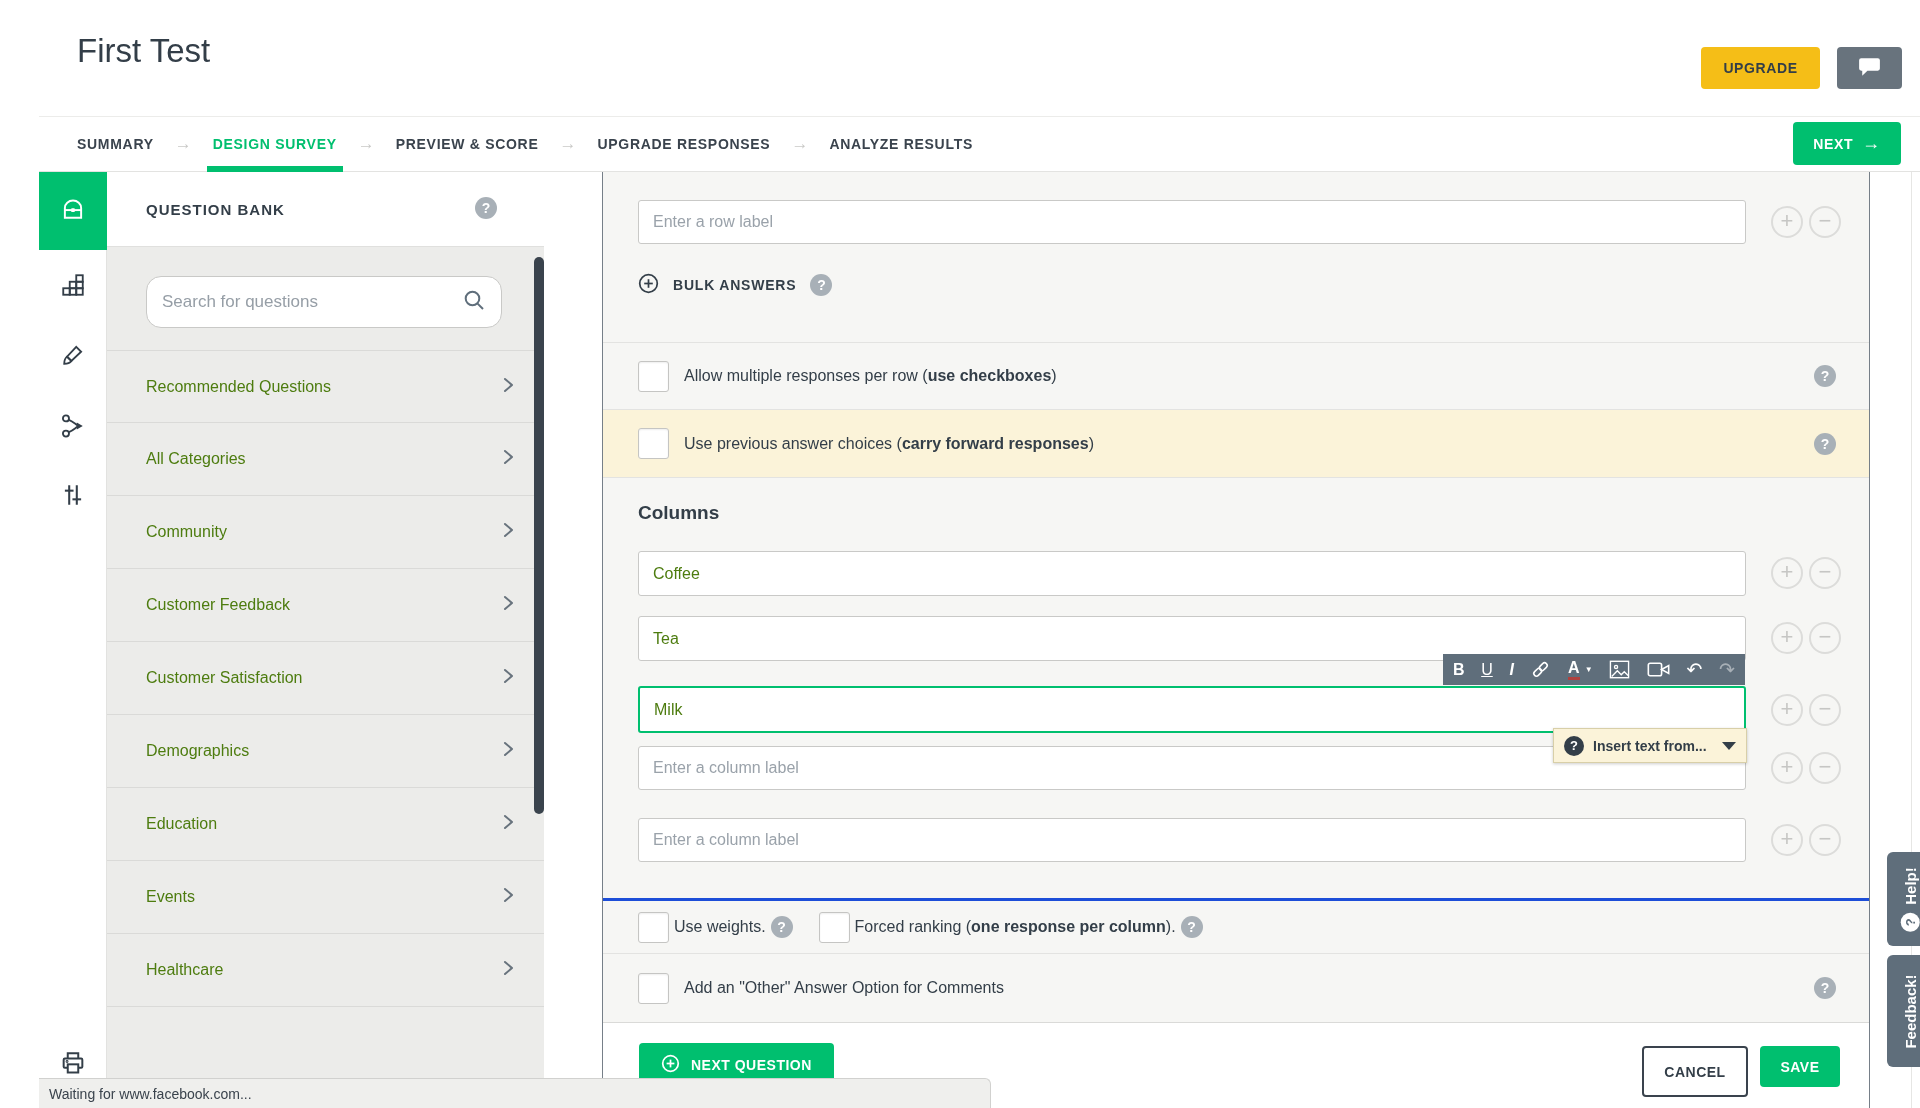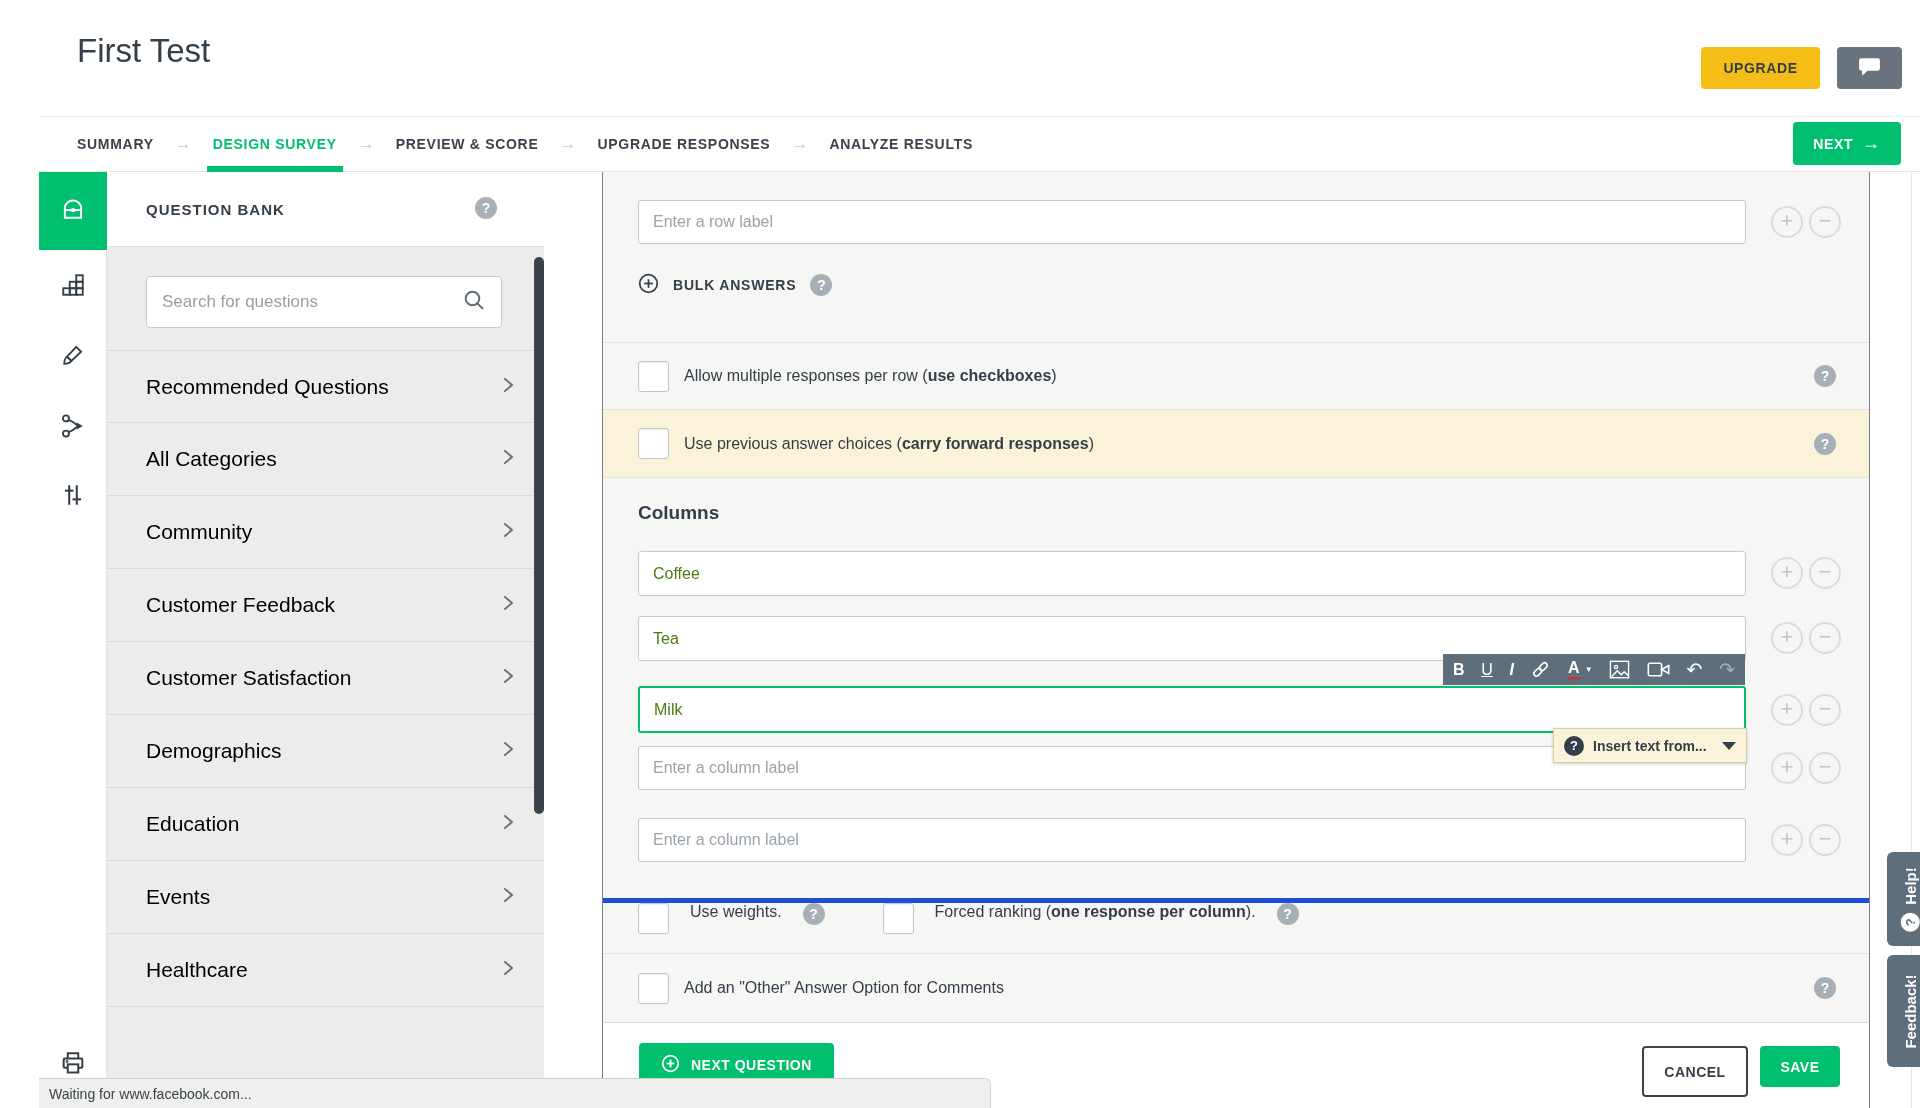--- a/index.html
+++ b/index.html
@@ -27,27 +27,27 @@
   #tile-qbank { top:0; height:78px; background:#00BF6F; }
   #tile-blocks { top:82px; } #tile-brush { top:152px; } #tile-logic { top:223px; } #tile-sliders { top:292px; }
   #tile-print { top:872px; height:40px; }
 
   
   #qbank { position:absolute; left:68px; top:172px; width:437px; height:936px; background:#ECECEA; }
   #qbank-header { position:absolute; left:0; top:0; width:437px; height:75px; background:#fff; border-bottom:1px solid #E0E0DE; }
   #qbank-title { position:absolute; left:39px; top:29px; font-size:15px; font-weight:bold; letter-spacing:1px; color:#333E48; }
   .qhelp { width:22px; height:22px; border-radius:50%; background:#A8B0B7; color:#fff; font-size:14px; font-weight:bold; display:flex; align-items:center; justify-content:center; flex:none; }
   #qbank-help { position:absolute; left:368px; top:25px; }
-  #qbank-search { position:absolute; left:39px; top:104px; width:356px; height:52px; background:#fff; border:1px solid #C9C9C7; border-radius:4px; display:flex; align-items:center; padding:0 15px; }
+  #qbank-search { position:absolute; left:39px; top:104px; width:356px; height:52px; background:#fff; border:1px solid #C9C9C7; border-radius:15px; display:flex; align-items:center; padding:0 15px; }
   #qbank-search input { flex:1; border:none; outline:none; font-size:17px; color:#333E48; font-family:inherit; background:transparent; }
   #qbank-search input::placeholder { color:#969EA6; }
   #qbank-list { position:absolute; left:0; top:178px; width:437px; }
   .qb-item { height:73px; background:#ECECEA; border-bottom:1px solid #DADAD8; display:flex; align-items:center; padding:0 30px 0 39px; cursor:pointer; }
   .qb-item:first-child { border-top:1px solid #DADAD8; }
-  .qb-label { flex:1; font-size:21px; color:#000000; }
+  .qb-label { flex:1; font-size:16px; color:#4d7c0f; }
   #qbank-scroll { position:absolute; left:427px; top:85px; width:10px; height:557px; background:#3A434D; border-radius:5px; }
 
   
   #card { position:absolute; left:563px; top:172px; width:1268px; height:936px; background:#F6F6F4; border-left:1px solid #767F88; border-right:1px solid #767F88; }
   .t-input { position:absolute; left:35px; width:1108px; height:44px; background:#fff; border:1px solid #C9C9C7; border-radius:3px; font-size:16px; color:#4d7c0f; padding:0 14px; font-family:inherit; outline:none; }
   .t-input::placeholder { color:#9AA2AA; }
   #inp-rowlabel { top:28px; }
   #inp-coffee { top:379px; height:45px; }
   #inp-tea { top:444px; height:45px; }
   #inp-milk { top:514px; height:47px; border:2px solid #00BF6F; }
@@ -76,21 +76,21 @@
   .caret-sm { font-size:8px; color:#fff; }
   .tb-redo { opacity:.45; }
   .tb-undo,.tb-redo { font-size:19px; }
 
   
   #insert-dd { position:absolute; left:950px; top:556px; width:194px; height:35px; background:#FBF3D9; border:1px solid #D8CFA8; box-shadow:0 1px 3px rgba(0,0,0,.2); display:flex; align-items:center; gap:9px; padding:0 10px; z-index:6; cursor:pointer; }
   .qhelp-dark { width:20px; height:20px; border-radius:50%; background:#333E48; color:#fff; font-size:13px; font-weight:bold; display:flex; align-items:center; justify-content:center; flex:none; }
   #insert-label { font-size:14px; font-weight:bold; color:#333E48; }
   #insert-caret { width:0; height:0; border-left:7px solid transparent; border-right:7px solid transparent; border-top:8px solid #333E48; margin-left:auto; }
 
-  #row-weights { position:absolute; left:0; top:726px; width:100%; height:55px; border-top:5px solid #1d4ed8; display:flex; padding-left:35px; gap:21px; font-size:16px; }
+  #row-weights { position:absolute; left:0; top:726px; width:100%; height:55px; border-top:3px solid #1d4ed8; display:flex; align-items:center; padding-left:35px; gap:5px; font-size:16px; }
   .wspacer { width:16px; }
   #row-other { position:absolute; left:0; top:781px; width:100%; height:69px; border-top:1px solid #E3E3E1; display:flex; align-items:center; padding-left:35px; gap:15px; font-size:16px; }
 
   
   #card-footer { position:absolute; left:0; top:850px; width:100%; height:86px; background:#fff; border-top:1px solid #DADAD8; }
   #next-question-btn { position:absolute; left:36px; top:20px; height:44px; padding:16px 22px; background:#00BF6F; color:#fff; border:none; border-radius:4px; font-family:inherit; font-weight:bold; font-size:14px; letter-spacing:.5px; display:flex; align-items:center; gap:11px; cursor:pointer; }
   #cancel-btn { position:absolute; left:1039px; top:23px; width:106px; height:51px; background:#fff; border:2px solid #3A434D; border-radius:4px; font-family:inherit; font-weight:bold; font-size:14px; letter-spacing:.5px; color:#333E48; cursor:pointer; }
   #save-btn { position:absolute; left:1157px; top:23px; width:80px; height:41px; background:#00BF6F; border:none; border-radius:4px; font-family:inherit; font-weight:bold; font-size:14px; letter-spacing:.5px; color:#fff; cursor:pointer; }
 
   

